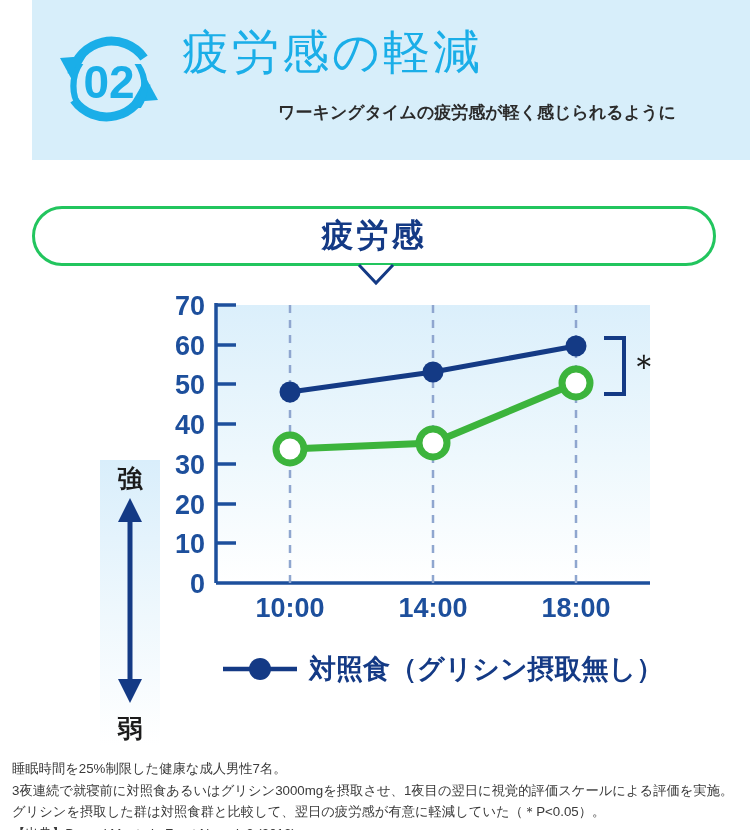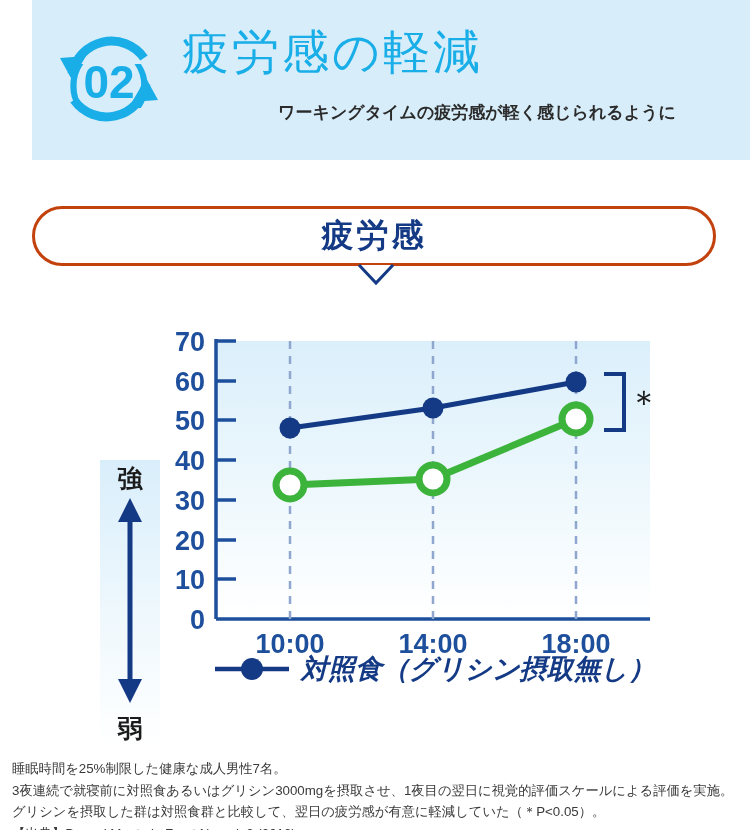--- a/index.html
+++ b/index.html
@@ -32,21 +32,21 @@
     font-size:17px;font-weight:bold;letter-spacing:0px;
     color:#2b2b2b;line-height:1.2;
     white-space:nowrap;
   }
 
   
   .chart-card{position:absolute;left:0;top:160px;width:750px;height:580px;background:#fff;}
 
   .pill{
     position:absolute;left:32px;top:46px;width:684px;height:60px;
-    border:3px solid #c2410c;border-radius:32px;background:#fff;
+    border:3px solid #22c55e;border-radius:32px;background:#fff;
     box-sizing:border-box;
   }
   .pill-text{
     position:absolute;left:0;top:0;width:100%;height:100%;
     display:flex;align-items:center;justify-content:center;
     font-size:32px;font-weight:bold;color:#143a85;letter-spacing:3px;
   }
   .pill-tail{
     position:absolute;left:357px;top:104px;width:38px;height:22px;
   }
@@ -58,25 +58,25 @@
   }
   .strength-top,.strength-bot{
     position:absolute;left:0;width:60px;text-align:center;
     font-size:25px;font-weight:bold;color:#1b1b1b;
   }
   .strength-top{top:2px;}
   .strength-bot{bottom:0px;}
   .strength svg{position:absolute;left:16px;top:38px;}
 
   
-  .plot{position:absolute;left:0;top:0;width:596px;height:580px;margin-top:36px;}
+  .plot{position:absolute;left:0;top:0;width:596px;height:580px;}
   .plot svg{display:block;}
 
   
-  .legend{position:absolute;left:213px;top:490px;font-style:italic;}
+  .legend{position:absolute;left:221px;top:490px;}
   .legend-row{display:flex;align-items:center;height:38px;}
   .legend-mark{width:78px;height:26px;margin-right:10px;}
   .legend-label{font-size:27px;font-weight:bold;color:#143a85;white-space:nowrap;letter-spacing:0px;}
 
   
   .foot{
     position:absolute;left:12px;top:758px;width:740px;
     font-size:13.3px;line-height:1.62;color:#3a3a3a;letter-spacing:0px;
   }
   .foot div{white-space:nowrap;}

